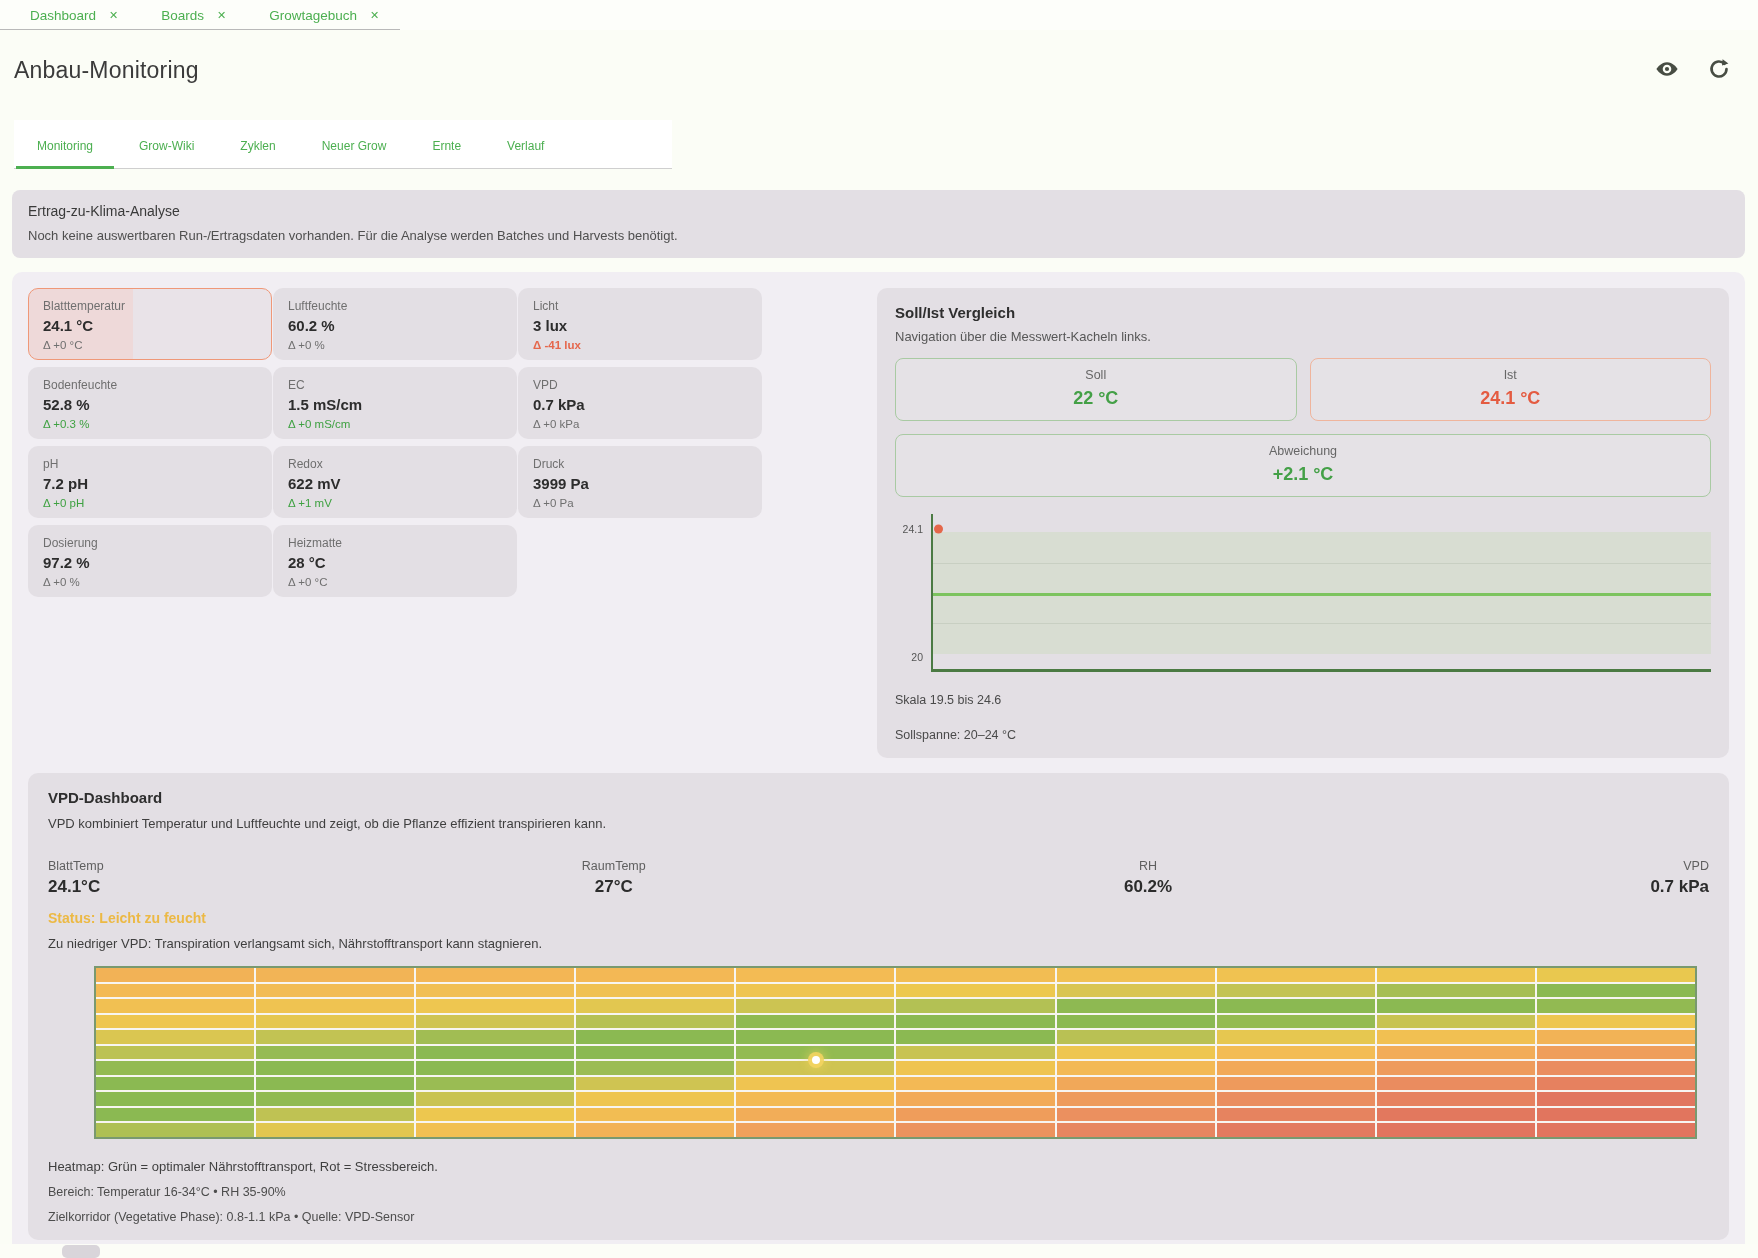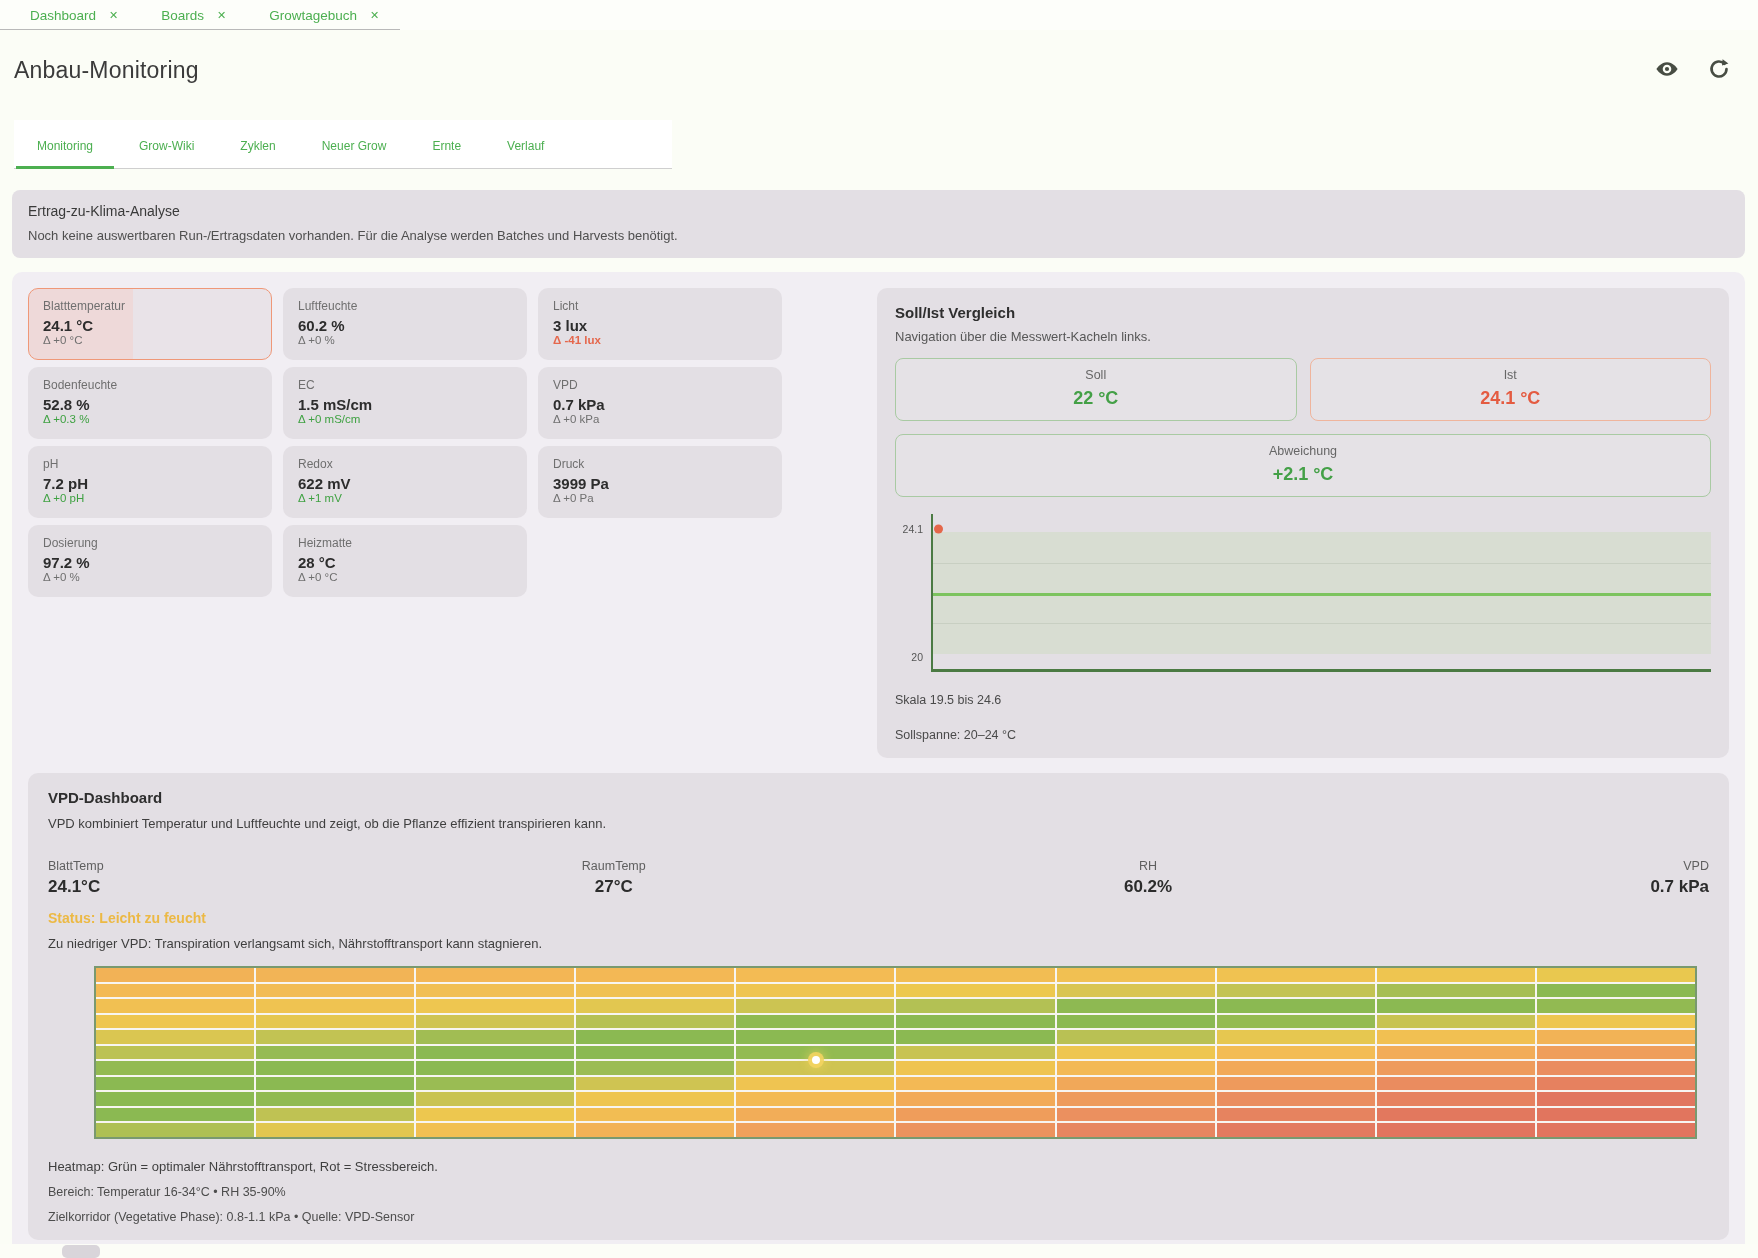--- a/index.html
+++ b/index.html
@@ -27,26 +27,26 @@
   .ntab { position: relative; padding: 19px 23px 15px; font-size: 12px; color: #4caf50; cursor: pointer; white-space: nowrap; }
   .ntab.active::after { content: ""; position: absolute; left: 2px; right: 2px; bottom: -1px; height: 3px; background: #4caf50; }
   
   .banner { margin: 21px 13px 0 12px; background: #e3dfe4; border-radius: 8px; padding: 13px 16px 15px; }
   .banner-title { font-size: 14px; color: #3a3a3a; }
   .banner-text { font-size: 13px; color: #4f4f4f; margin-top: 9px; }
   
   .content { margin: 14px 13px 0 12px; background: #f1eef3; border-radius: 10px; padding: 16px; }
   .top-grid { display: grid; grid-template-columns: 1fr 852px; gap: 16px; align-items: start; }
   
-  .tiles { display: grid; grid-template-columns: repeat(3, 244px); gap: 7px 11px; align-content: start; }
+  .tiles { display: grid; grid-template-columns: repeat(3, 244px); gap: 7px 1px; align-content: start; }
   .tile { background: #e3dfe4; border-radius: 10px; padding: 10px 14px; height: 72px; cursor: pointer; border: 1.5px solid transparent; }
   .tile.selected { border-color: #ef9878; background: linear-gradient(90deg, #eed9d9 0%, #eed9d9 43%, #e9e3e8 43%, #e9e3e8 100%); }
   .tile-label { font-size: 12px; color: #6f6f6f; }
   .tile-value { font-size: 15px; font-weight: bold; color: #2d2d2d; margin-top: 4px; }
-  .tile-delta { font-size: 11.5px; color: #6f6f6f; }
+  .tile-delta { font-size: 11.5px; margin-top: 5px; color: #6f6f6f; }
   .tile-delta.d-green { color: #3ea141; }
   .tile-delta.d-red { color: #e5674c; font-weight: bold; }
   
   .panel { background: #e3dfe4; border-radius: 10px; padding: 16px 18px; }
   .panel h2 { font-size: 15px; font-weight: bold; color: #2e2e2e; }
   .muted { font-size: 13px; color: #575757; margin-top: 8px; }
   
   .compare-grid { display: grid; grid-template-columns: 1fr 1fr; gap: 13px; margin-top: 14px; text-align: center; }
   .compare-box { border: 1px solid #a9caa3; border-radius: 8px; padding: 9px 13px 11px; background: rgba(255,255,255,0.10); }
   .compare-box.ist { border-color: #efb49c; }

